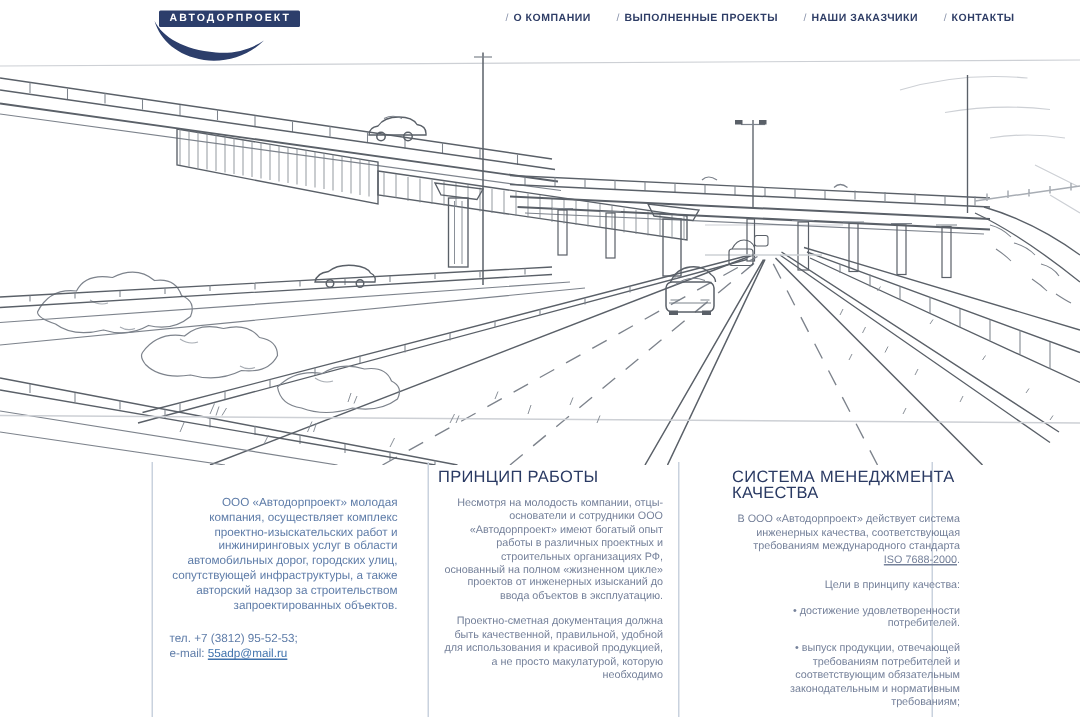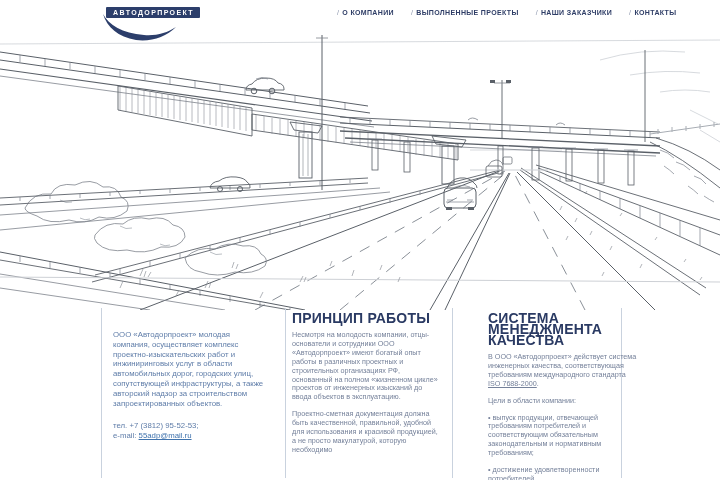--- a/index.html
+++ b/index.html
@@ -19,23 +19,23 @@
   .nav-slash{color:#8892aa;font-weight:normal;margin-right:3px;}
 
   
   .sketch{position:absolute;left:0;top:30px;width:720px;height:280px;}
 
   
   .divider{position:absolute;top:308px;height:170px;width:1px;background:#c9d2de;}
   .d1{left:101px;} .d2{left:285px;} .d3{left:452px;} .d4{left:621px;}
 
   .col{position:absolute;top:311px;}
-  .col p{margin:0 0 8px;}
-  .col-heading{margin:2px 0 7px;font-size:14px;line-height:11px;color:#2a3a63;
-               letter-spacing:.2px;font-weight:bold;}
+  .col p{margin:0 0 8px;text-align:right;}
+  .col-heading{margin:2px 0 7px;font-size:11px;line-height:11px;color:#2a3a63;
+               letter-spacing:.2px;font-weight:normal;}
   .col-about{left:113px;top:330px;width:152px;color:#5e7ca8;font-size:7.8px;line-height:9.8px;}
   .col-principle{left:292px;width:150px;color:#75819a;font-size:7.2px;line-height:8.9px;}
   .col-quality{left:488px;width:152px;color:#75819a;font-size:7.2px;line-height:8.9px;}
   .contact{margin-top:13px;}
   .contact div{margin:0;}
   .email-link{color:#4073ad;text-decoration:underline;cursor:pointer;}
   .iso-link{color:inherit;text-decoration:underline;cursor:pointer;}
 
   
   .s-dark{stroke:#5a6068;fill:none;}
@@ -227,18 +227,18 @@
     <h3 class="col-heading">ПРИНЦИП РАБОТЫ</h3>
     <p>Несмотря на молодость компании, отцы-основатели и сотрудники ООО «Автодорпроект» имеют богатый опыт работы в различных проектных и строительных организациях РФ, основанный на полном «жизненном цикле» проектов от инженерных изысканий до ввода объектов в эксплуатацию.</p>
     <p>Проектно-сметная документация должна быть качественной, правильной, удобной для использования и красивой продукцией, а не просто макулатурой, которую необходимо</p>
   </div>
 
   <div class="col col-quality">
     <h3 class="col-heading">СИСТЕМА МЕНЕДЖМЕНТА КАЧЕСТВА</h3>
     <p>
       <span>В ООО «Автодорпроект» действует система инженерных качества, соответствующая требованиям международного стандарта </span><span class="iso-link">ISO 7688-2000</span><span>.</span>
     </p>
-    <p>Цели в области компании:</p>
+    <p>Цели в принципу качества:</p>
+    <p>• достижение удовлетворенности потребителей.</p>
     <p>• выпуск продукции, отвечающей требованиям потребителей и соответствующим обязательным законодательным и нормативным требованиям;</p>
-    <p>• достижение удовлетворенности потребителей.</p>
   </div>
 
 </div>
 
 </body></html>

